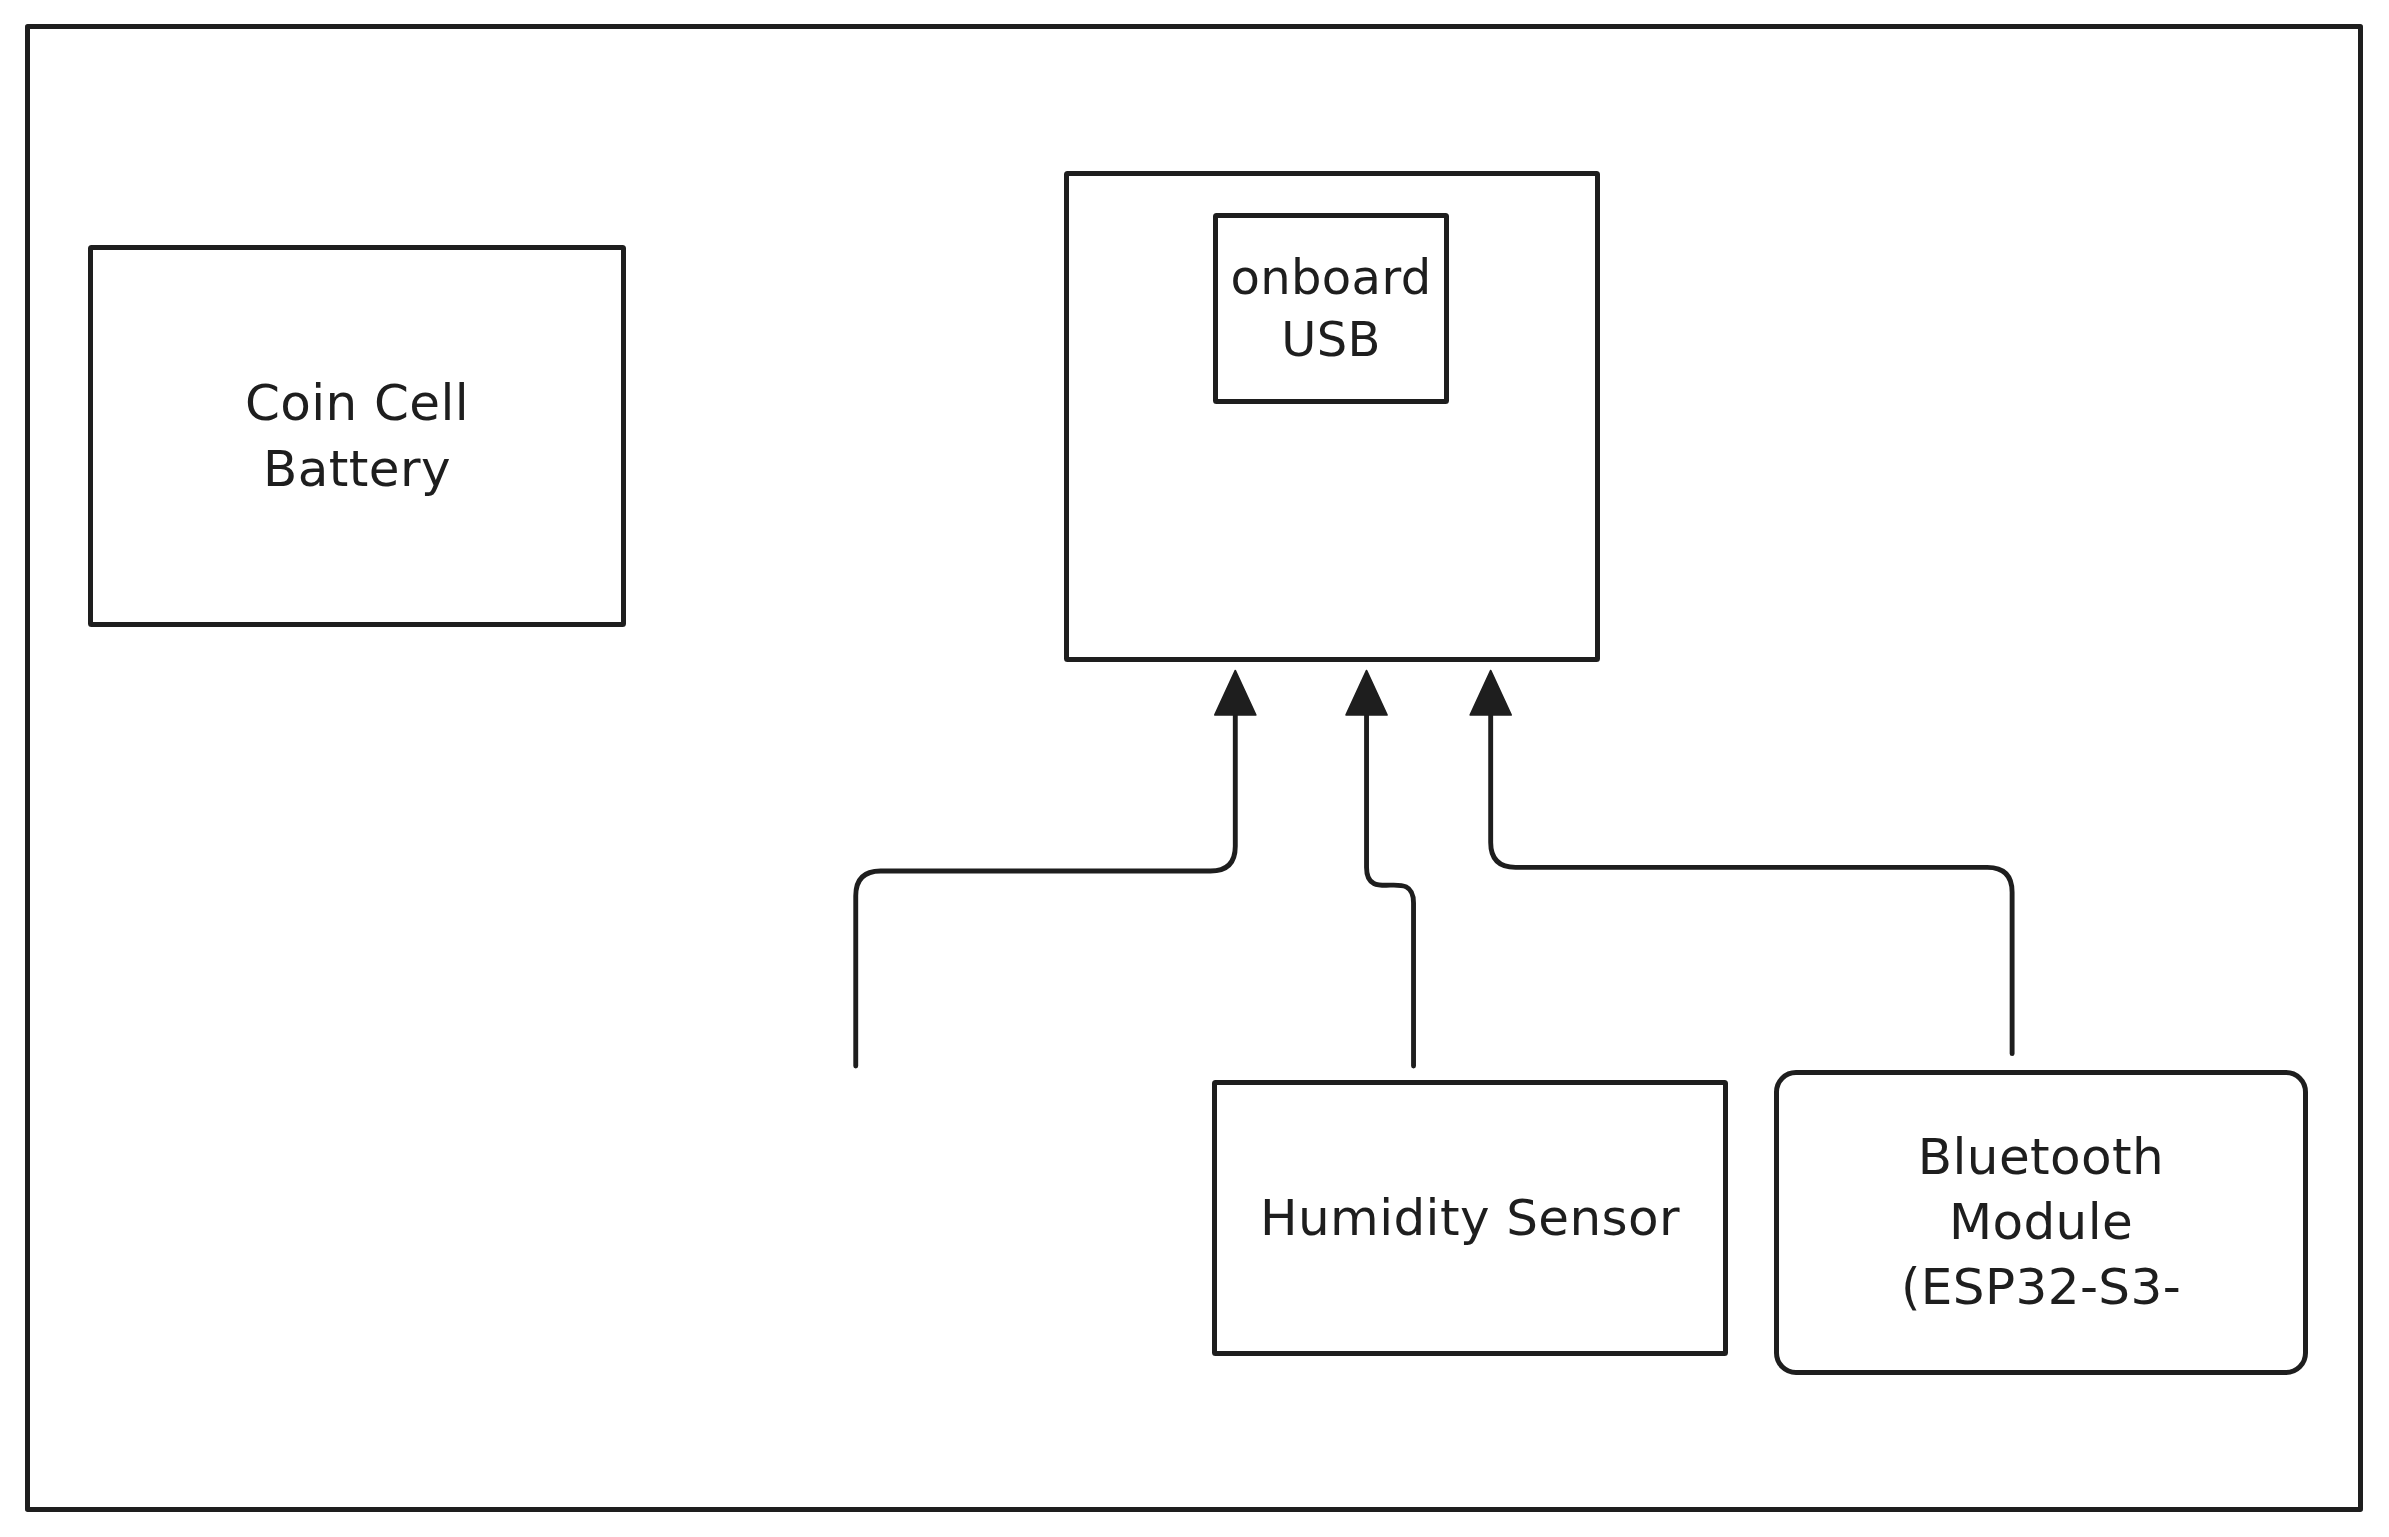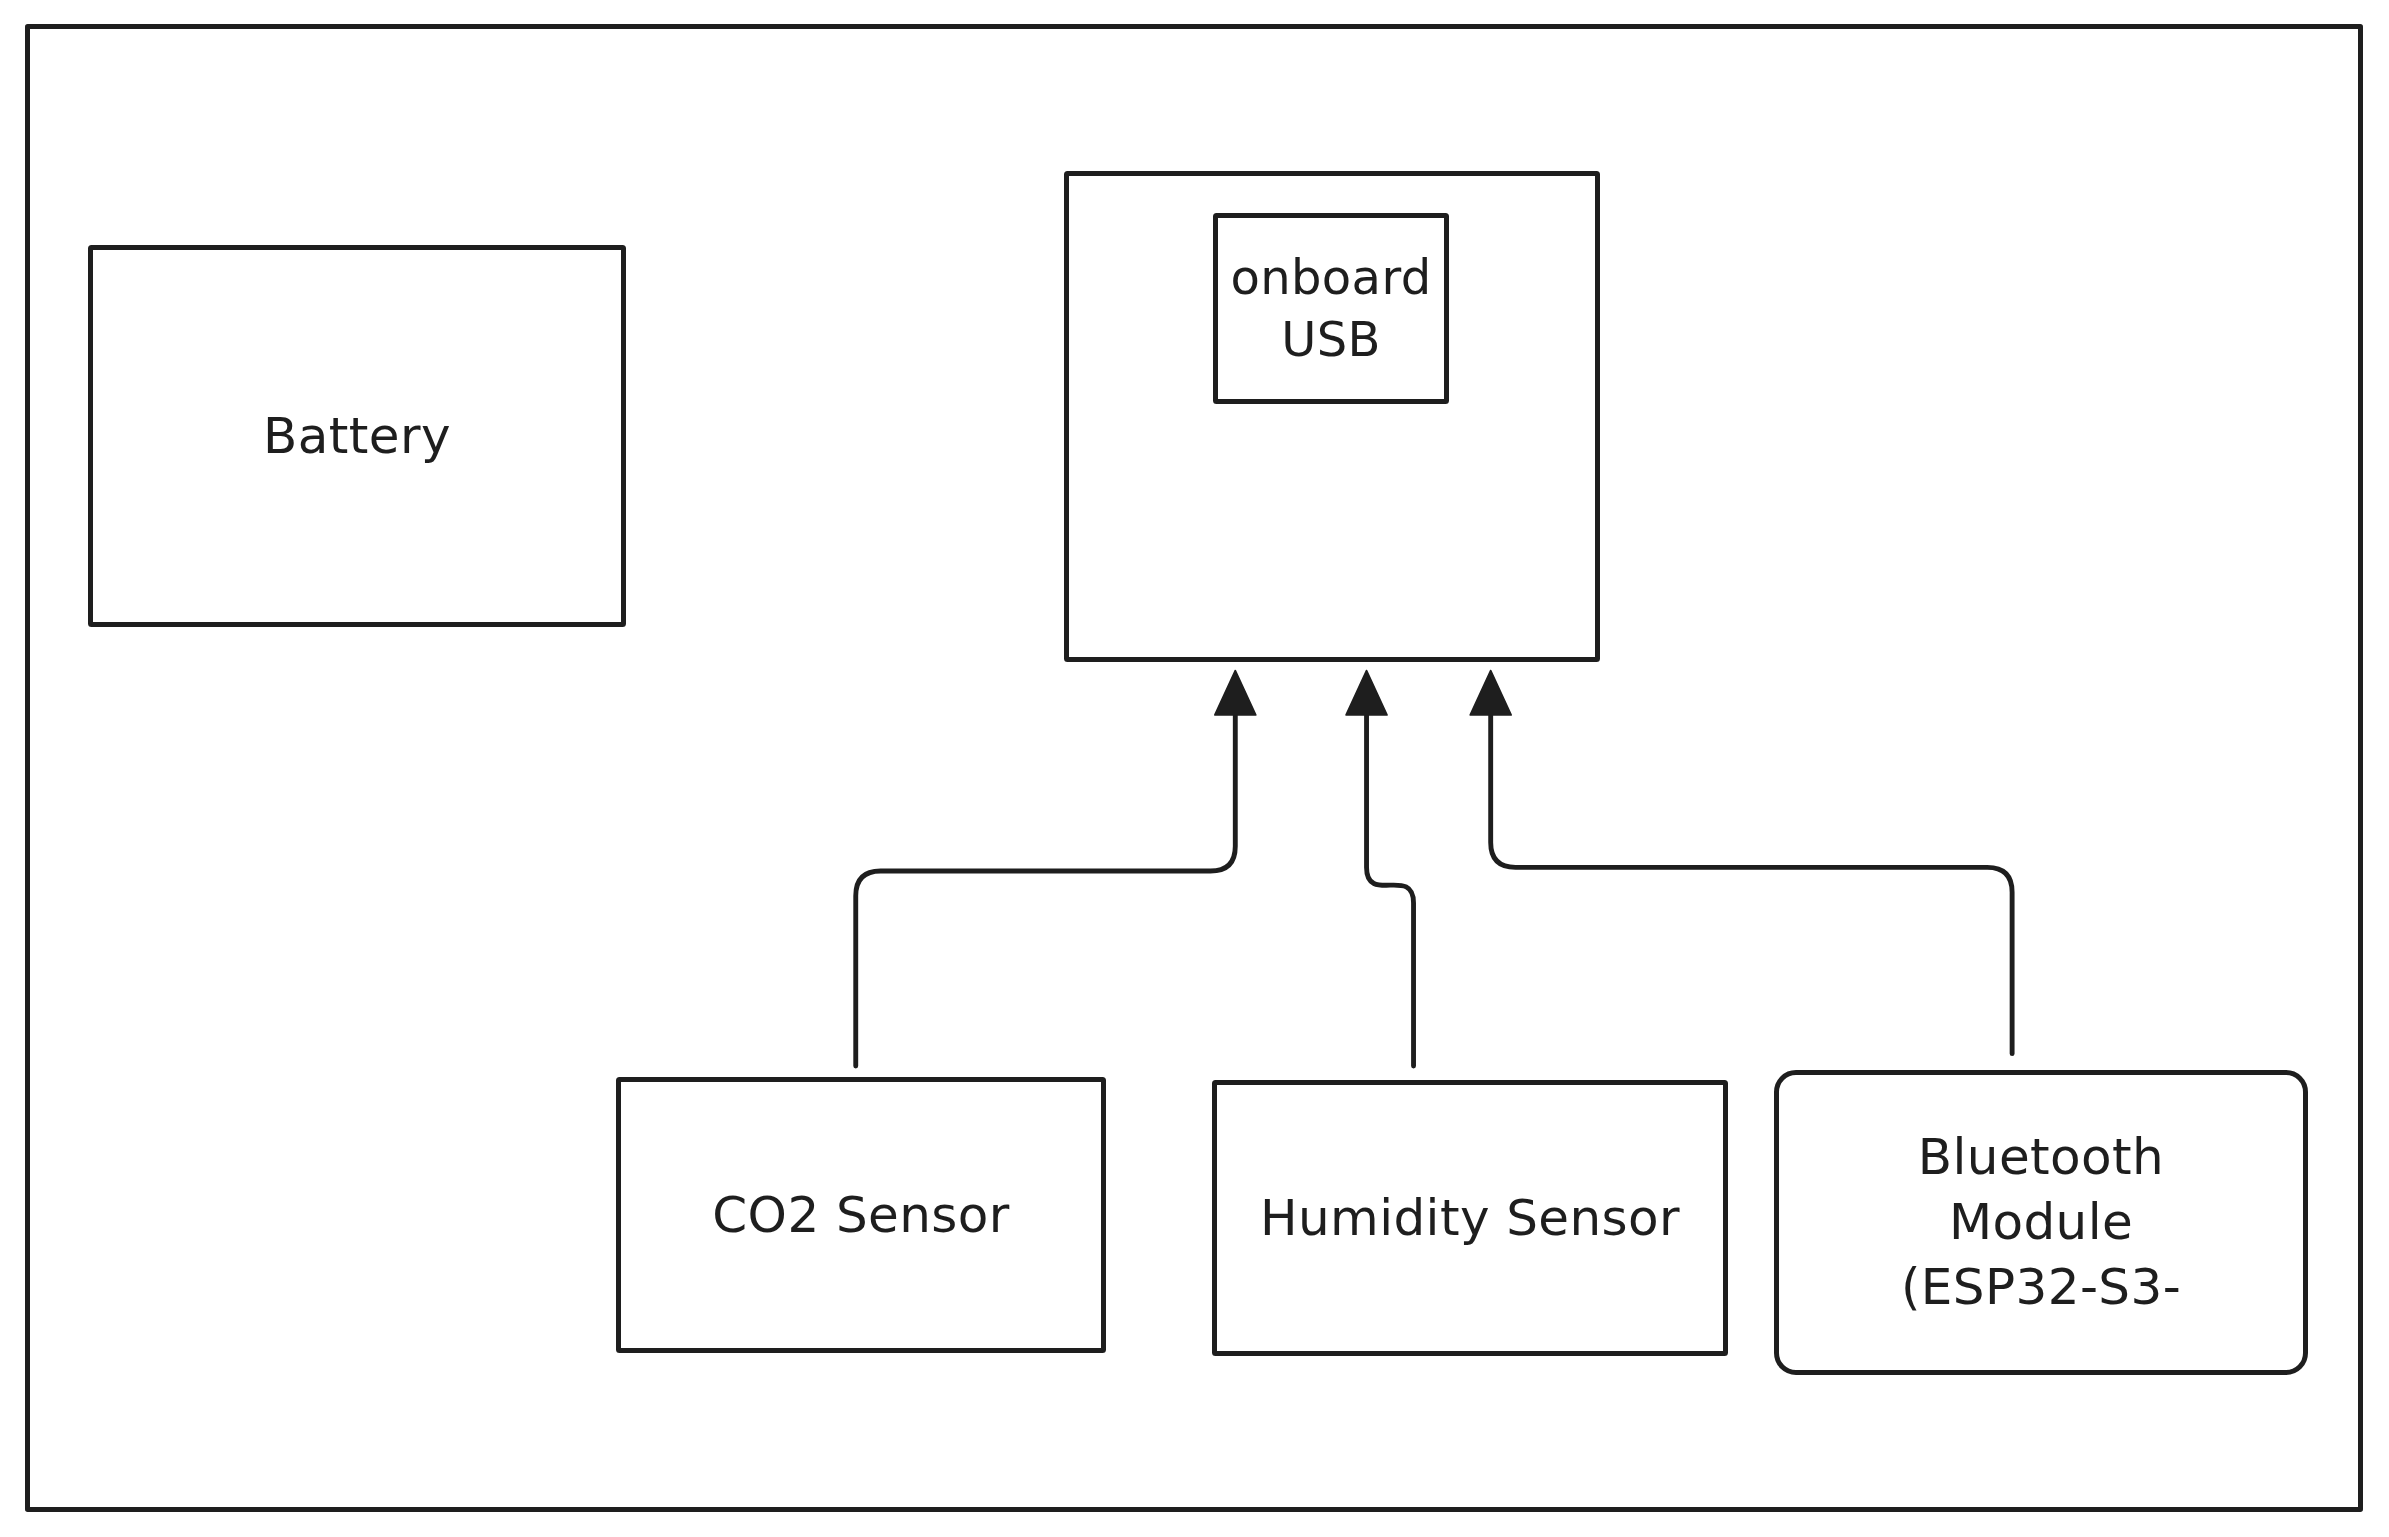--- a/index.html
+++ b/index.html
@@ -90,38 +90,34 @@
 
     <path d="M 1594 1202 L 1594 1018 C 1594 976 1541 1020 1541 978 L 1541 800"></path>
     <polygon points="1541,756 1518,806 1564,806"></polygon>
 
     <path d="M 2269 1188 L 2269 1006 Q 2269 978 2241 978 L 1709 978 Q 1681 978 1681 950 L 1681 800"></path>
     <polygon points="1681,756 1658,806 1704,806"></polygon>
   </svg>
 
   <div class="node node-battery">
     <div class="label">
+      <div>Coin Cell</div>
       <div>Battery</div>
     </div>
   </div>
 
   <div class="node node-pico"></div>
 
   <div class="node node-usb">
     <div class="label">
       <div>onboard</div>
       <div>USB</div>
     </div>
   </div>
 
-  <div class="node node-co2">
-    <div class="label">
-      <div>CO2 Sensor</div>
-    </div>
-  </div>
 
   <div class="node node-humidity">
     <div class="label">
       <div>Humidity Sensor</div>
     </div>
   </div>
 
   <div class="node node-bluetooth">
     <div class="label">
       <div>Bluetooth</div>

